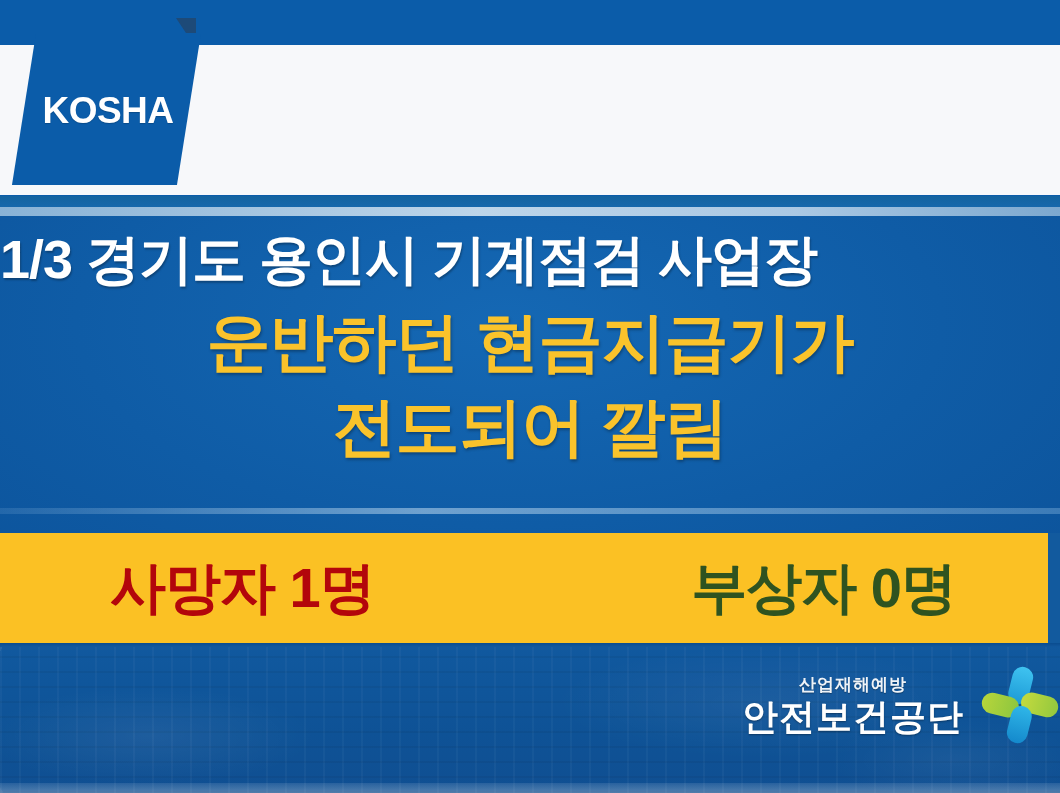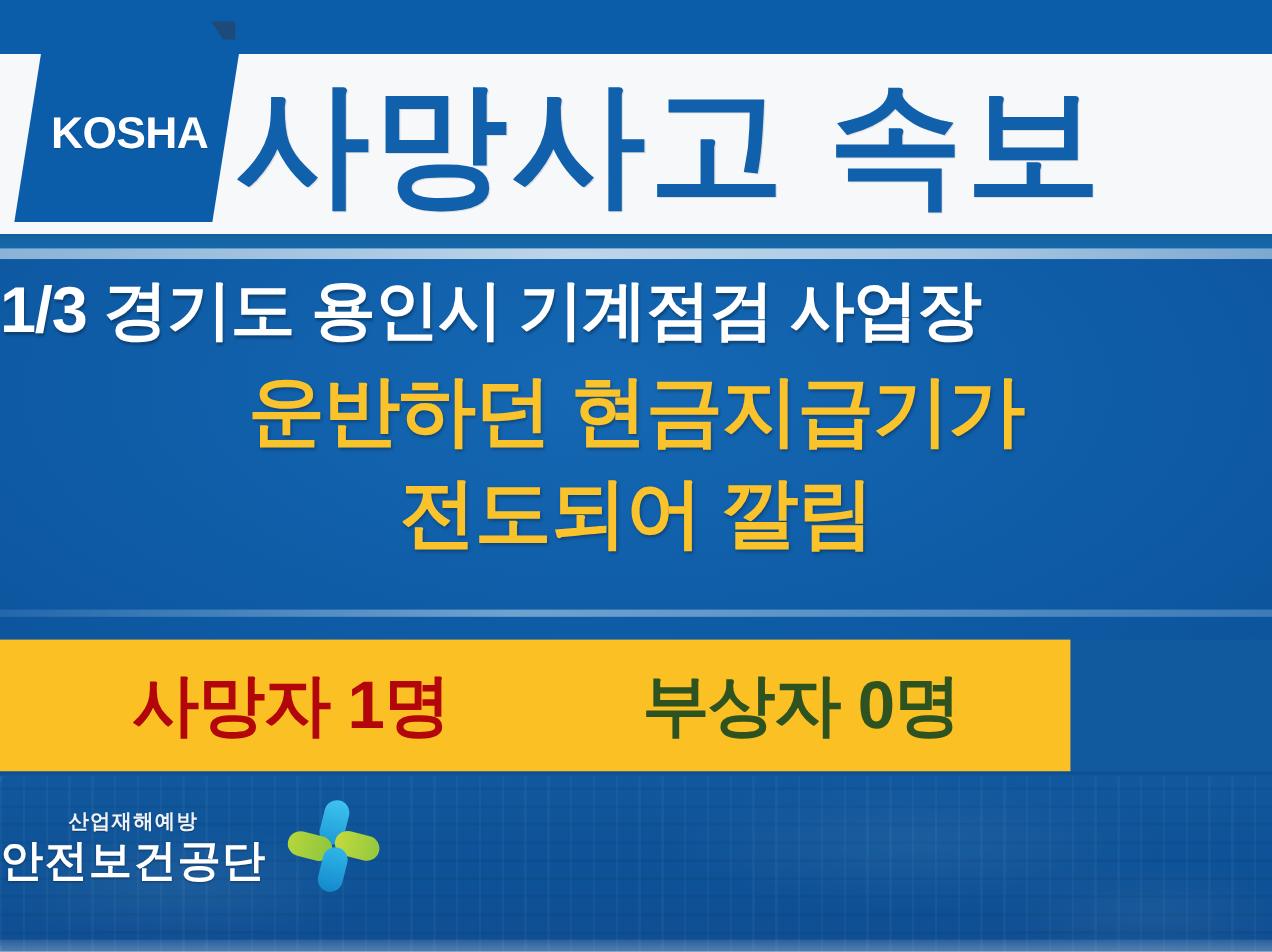--- a/index.html
+++ b/index.html
@@ -147,21 +147,21 @@
     font-weight: 700;
     letter-spacing: -1px;
     line-height: 1.33;
     text-shadow: 1px 2px 3px rgba(0,0,0,.30);
   }
 
   
   .casualty-bar {
     position: absolute;
     left: 0; top: 533px;
-    width: 892px;
+    width: 1048px;
     height: 110px;
     background: #FBC124;
     display: flex;
     align-items: center;
     box-sizing: border-box;
     padding: 16px 58px;
   }
   .casualty-item {
     font-size: 56px;
     font-weight: 800;
@@ -218,21 +218,21 @@
     position: absolute;
     left: 0; bottom: 0; width: 1060px; height: 10px;
     background: linear-gradient(to bottom, rgba(255,255,255,.10), rgba(255,255,255,.28));
   }
   .footer-logo {
     position: absolute;
     left: 0; top: 0;
     width: 1060px; height: 122px;
     display: flex;
     align-items: center;
-    justify-content: flex-start;
+    justify-content: flex-end;
     gap: 16px;
   }
   .footer-wordmark {
     display: flex;
     flex-direction: column;
     align-items: center;
     color: #ffffff;
   }
   .footer-tagline {
     font-size: 17px;
@@ -263,21 +263,20 @@
 
   <div class="header">
     <div class="header-white-band"></div>
     <div class="header-notch"></div>
 
     <div class="kosha-badge"></div>
     <div class="kosha-badge-text">
       <span>KOSHA</span>
     </div>
 
-    <div class="header-title">사망사고 속보</div>
   </div>
   <div class="header-rule-a"></div>
   <div class="header-rule-b"></div>
 
   <div class="body-area">
     <div class="line-subject">1/3 경기도 용인시 기계점검 사업장</div>
     <div class="line-headline">
       <div>운반하던 현금지급기가</div>
       <div>전도되어 깔림</div>
     </div>

